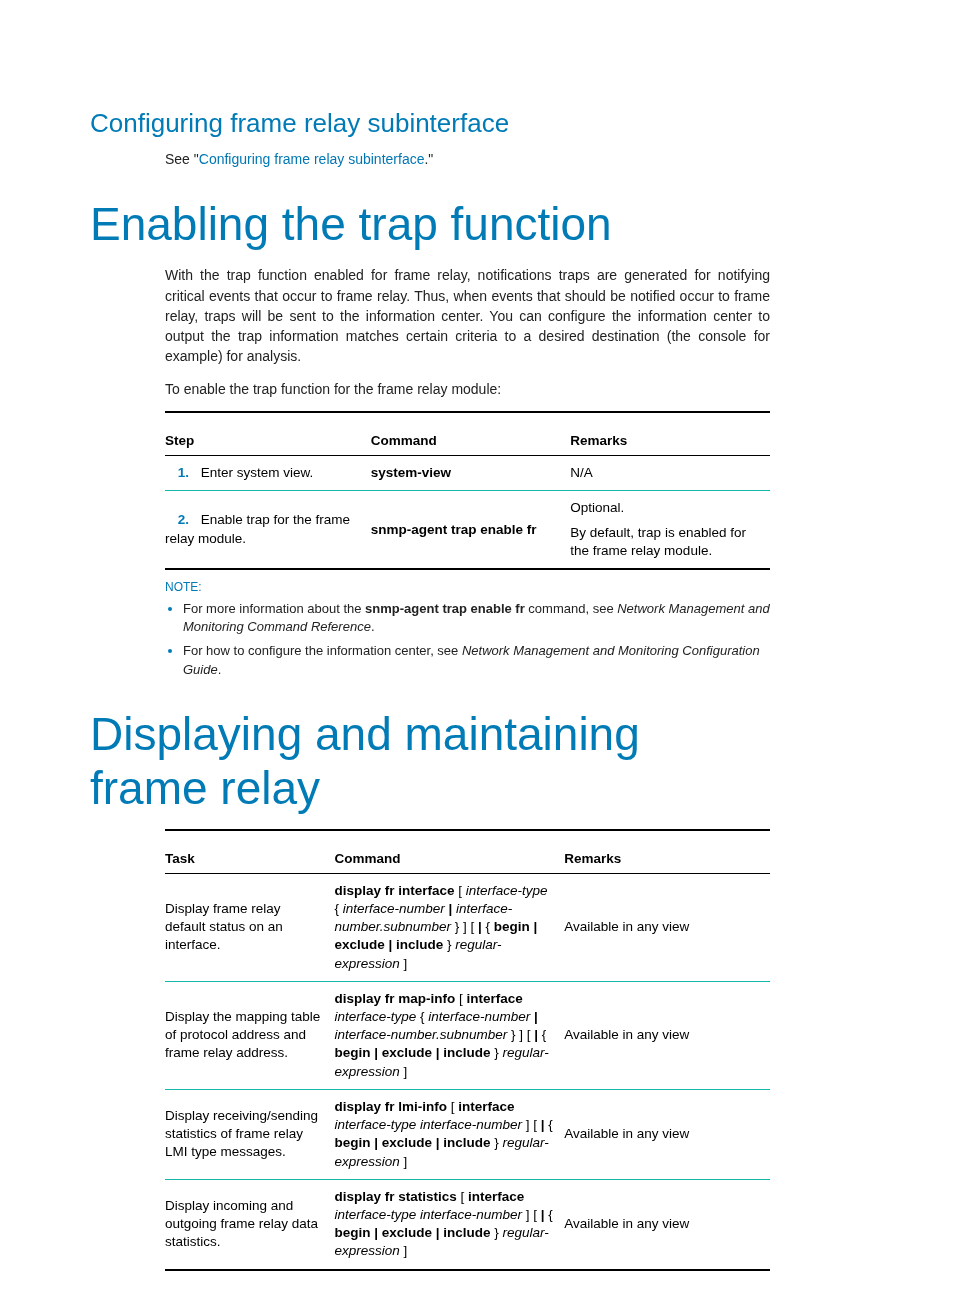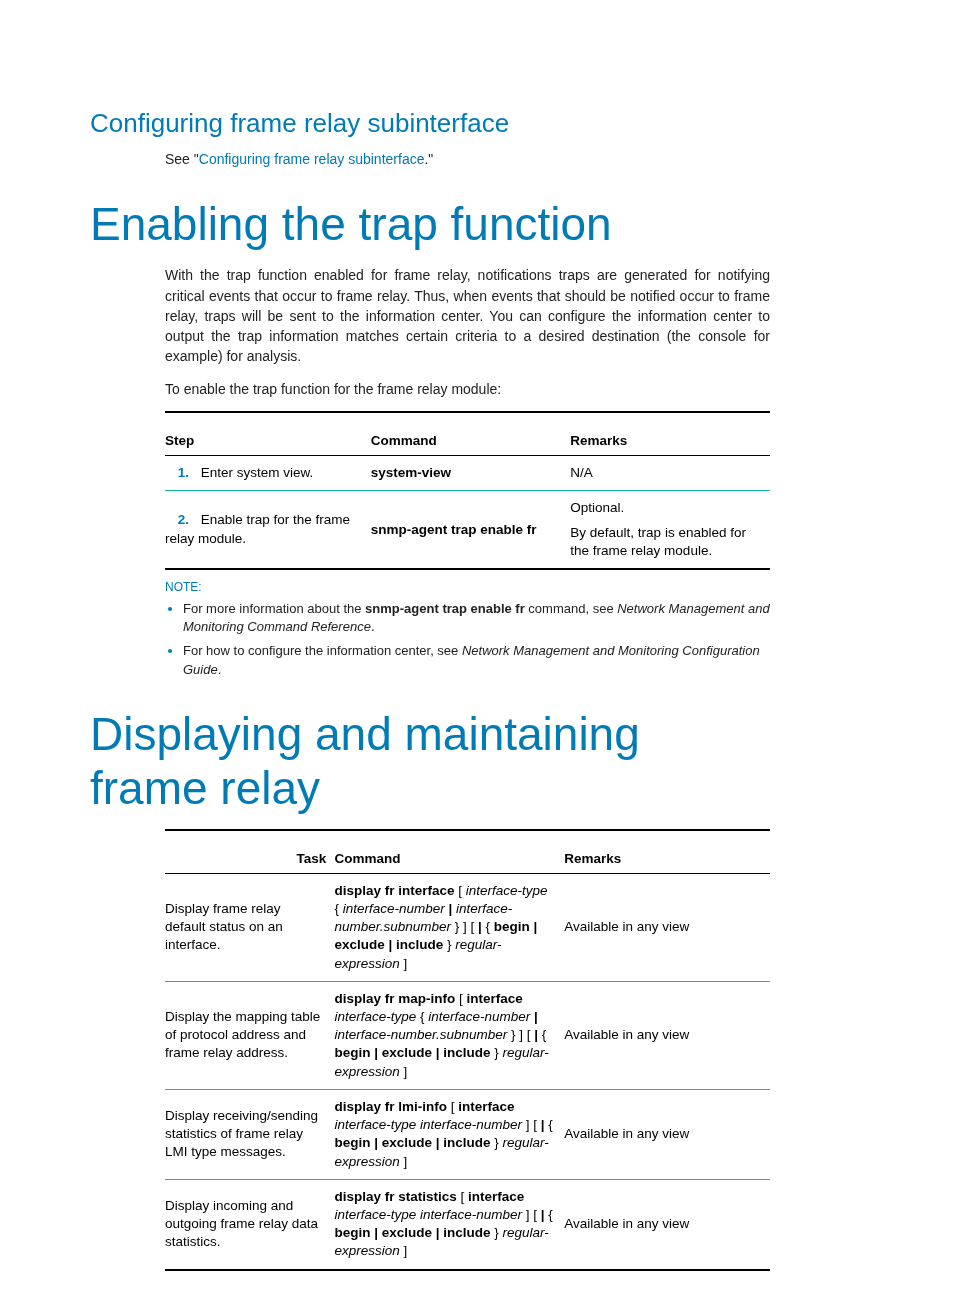--- a/index.html
+++ b/index.html
@@ -98,21 +98,21 @@
   }
   ul.notelist li::marker {
     color: #007bb6;
     font-weight: bold;
   }
   .pagenum {
     text-align: left;
     font-size: 12px;
     margin-top: 110px;
   }
-  table.doc.three th:nth-child(1){ width:28%;text-align:right; }
+  table.doc.three th:nth-child(1){ width:28%; }
   table.doc.three th:nth-child(2){ width:38%; }
   table.doc.three th:nth-child(3){ width:34%; }
 </style>
 </head>
 <body>
 
 <div class="page">
 
   <div class="h2">Configuring frame relay subinterface</div>
   <div class="indent">

